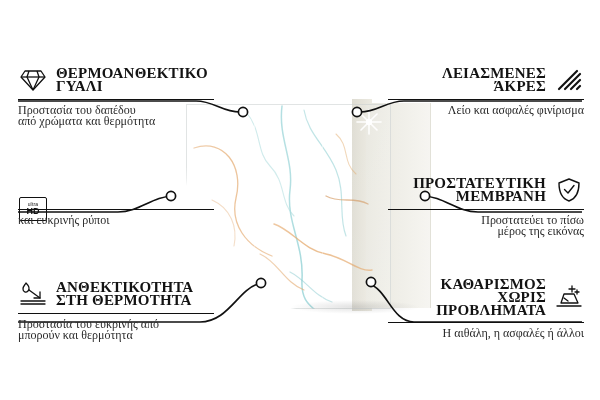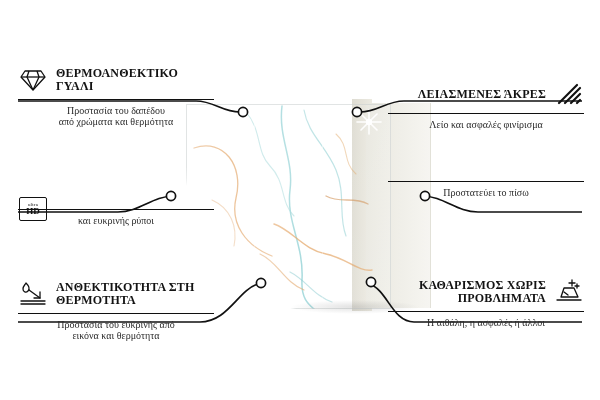--- a/index.html
+++ b/index.html
@@ -69,32 +69,32 @@
   .links{position:absolute;inset:0;width:600px;height:400px;pointer-events:none;}
 
   
   .feat{position:absolute;width:196px;}
   .feat.left{left:18px;text-align:left;}
   .feat.right{right:16px;text-align:right;}
   .fhead{display:flex;align-items:center;gap:8px;}
   .feat.right .fhead{flex-direction:row-reverse;}
   .ficon{flex:0 0 auto;width:30px;height:28px;display:flex;align-items:center;justify-content:center;}
   .ftitle{
-    font-size:12px;line-height:13px;font-weight:bold;letter-spacing:.2px;
+    font-size:15px;line-height:13px;font-weight:bold;letter-spacing:.2px;
     color:#131313;text-transform:uppercase;
   }
   .rule{height:0;border-top:1.4px solid #101010;margin:5px 0 5px 0;}
   .fdesc{
-    font-size:10px;line-height:11px;color:#2a2a2a;text-align:center;
+    font-size:12px;line-height:11px;color:#2a2a2a;
   }
 
   .hdbox{
     width:26px;height:22px;border:1.4px solid #111;border-radius:2px;
     display:flex;flex-direction:column;align-items:center;justify-content:center;
-    font-family:Liberation Serif, serif;color:#111;margin-top:37px;
+    font-family:Liberation Sans, sans-serif;color:#111;margin-top:37px;
   }
   .hdbox .u{font-size:5px;line-height:5px;letter-spacing:.2px;}
   .hdbox .h{font-size:9px;line-height:9px;font-weight:bold;}
 </style>
 </head>
 <body>
 
 <div class="stage">
 
   <div class="product">
@@ -217,25 +217,25 @@
             <path d="M2 20 L26 20"></path>
               <path d="M2 23 L26 23"></path>
           </g>
         </svg>
       </span>
       <span class="ftitle">ΑΝΘΕΚΤΙΚΟΤΗΤΑ ΣΤΗ ΘΕΡΜΟΤΗΤΑ</span>
     </div>
     <div class="rule"></div>
     <div class="fdesc">
       <div>Προστασία του ευκρινής από</div>
-      <div>εικόνα και θερμότητα</div>
-    </div>
-  </div>
-
-  <div class="feat right" style="top:80px">
+      <div>μπορούν και θερμότητα</div>
+    </div>
+  </div>
+
+  <div class="feat right" style="top:66px">
     <div class="fhead">
       <span class="ficon">
         <svg width="26" height="24" viewBox="0 0 26 24">
           <g stroke="#111" stroke-width="2.2" stroke-linecap="round">
             <line x1="3" y1="21" x2="21" y2="3"></line>
             <line x1="9" y1="21" x2="24" y2="6"></line>
             <line x1="15" y1="21" x2="24" y2="12"></line>
             <line x1="21" y1="21" x2="24" y2="18"></line>
           </g>
         </svg>
@@ -243,23 +243,35 @@
       <span class="ftitle">ΛΕΙΑΣΜΕΝΕΣ ΆΚΡΕΣ</span>
     </div>
     <div class="rule"></div>
     <div class="fdesc">
       <div>Λείο και ασφαλές φινίρισμα</div>
       <div></div>
     </div>
   </div>
 
   <div class="feat right" style="top:176px">
+    <div class="fhead">
+      <span class="ficon">
+        <svg width="24" height="26" viewBox="0 0 24 26">
+          <g fill="none" stroke="#111" stroke-width="1.4" stroke-linecap="round" stroke-linejoin="round">
+            <path d="M12 2 L22 6 C22 16 18 22 12 24 C6 22 2 16 2 6 Z"></path>
+            <path d="M7.5 12.5 L11 16 L17 8.5"></path>
+          </g>
+        </svg>
+      </span>
+      <span class="ftitle">ΠΡΟΣΤΑΤΕΥΤΙΚΗ ΜΕΜΒΡΑΝΗ</span>
+    </div>
     <div class="rule"></div>
     <div class="fdesc">
       <div>Προστατεύει το πίσω</div>
+      <div>μέρος της εικόνας</div>
     </div>
   </div>
 
   <div class="feat right" style="top:278px">
     <div class="fhead">
       <span class="ficon">
         <svg width="28" height="26" viewBox="0 0 28 26">
           <g fill="none" stroke="#111" stroke-width="1.3" stroke-linecap="round" stroke-linejoin="round">
             <path d="M6 18 L9 9 L19 9 L23 18 Z"></path>
             <path d="M2 21 L26 21"></path>

